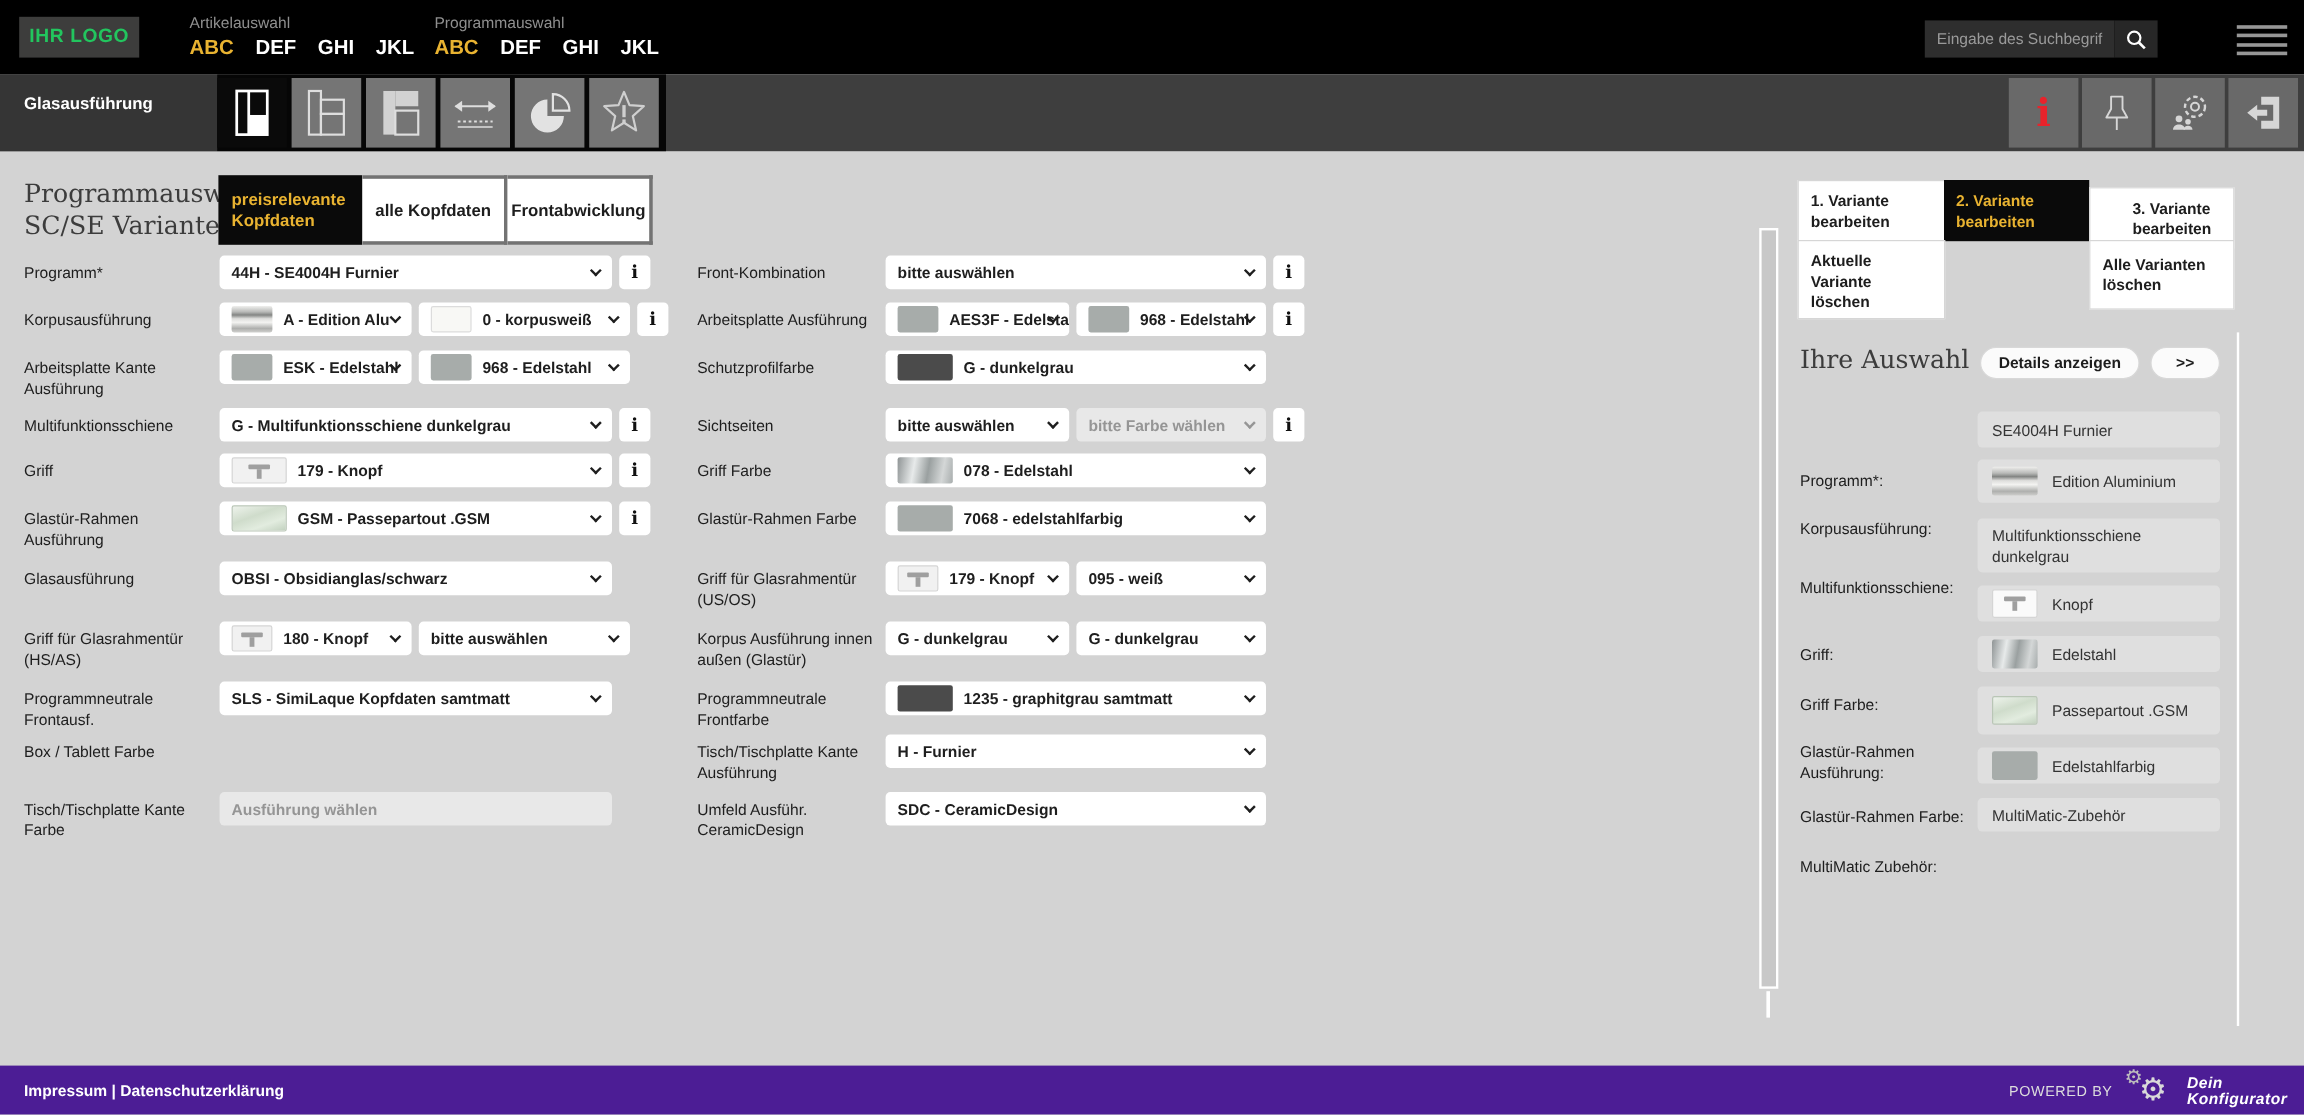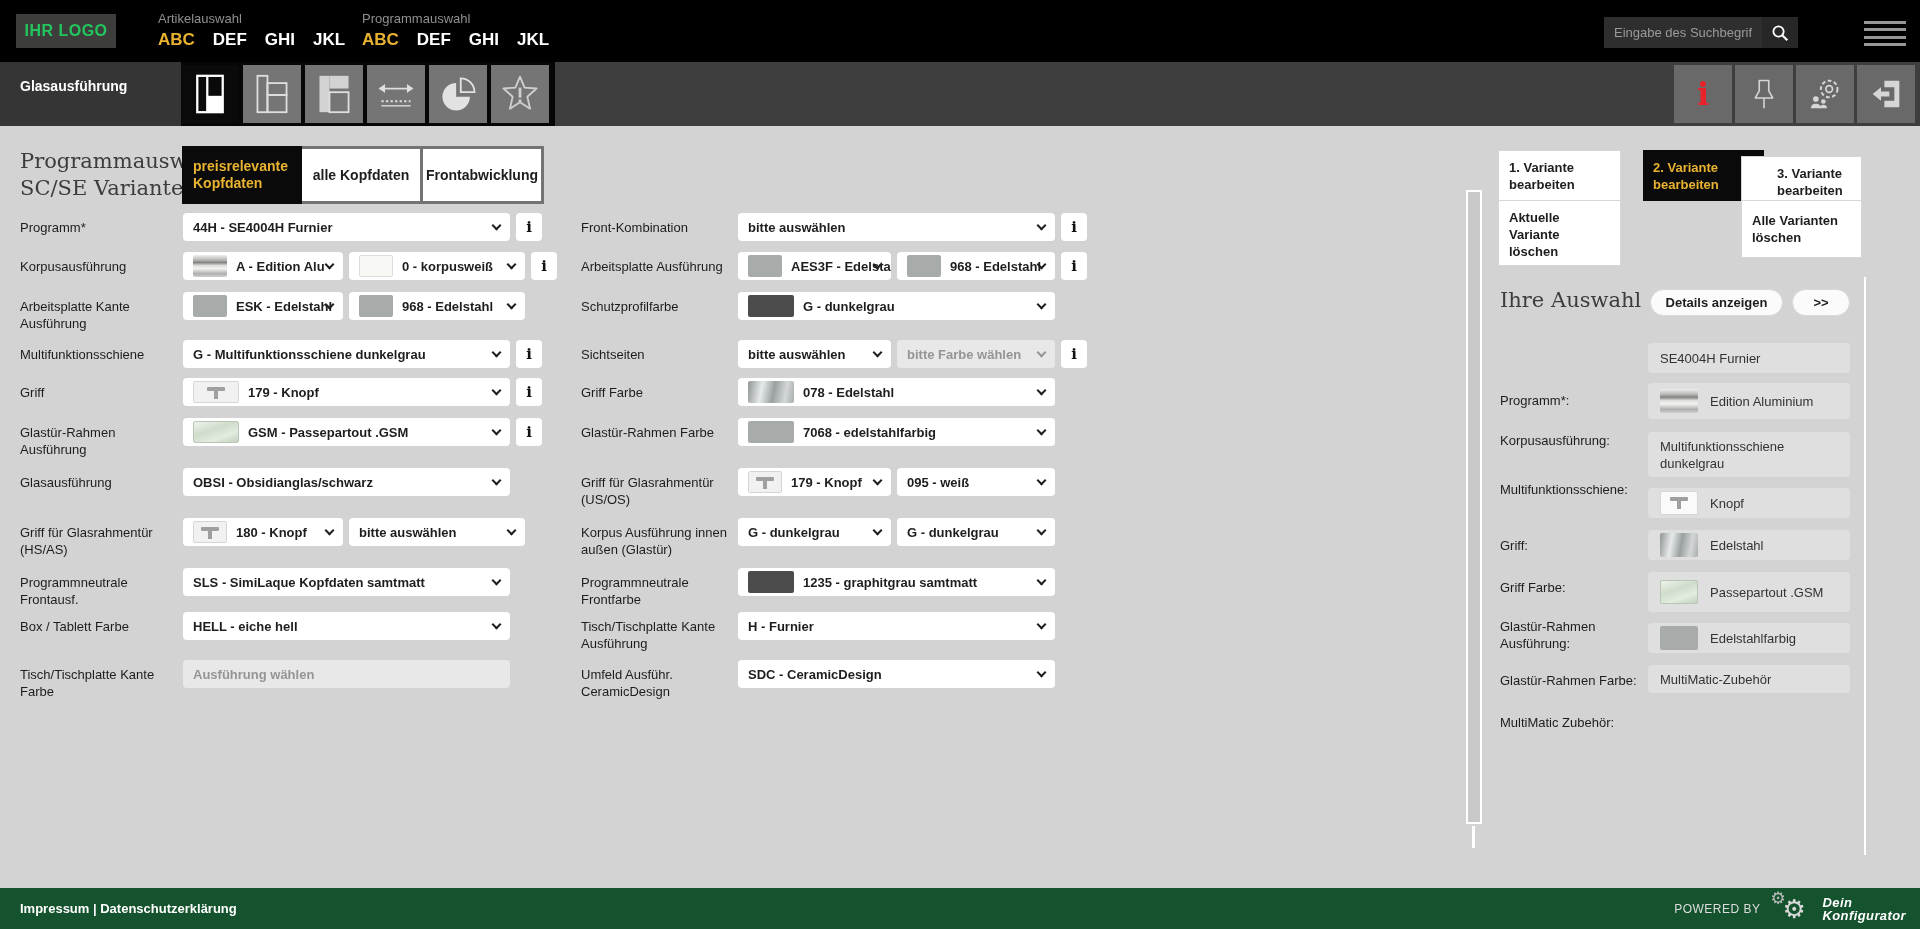--- a/index.html
+++ b/index.html
@@ -91,42 +91,42 @@
   .scroll-thumb { position:absolute; left:1466px; top:190px; width:16px; height:634px; background:#c8c8c8;
                   border:2px solid #fff; cursor:pointer; }
   .scroll-tail { position:absolute; left:1472px; top:826px; width:3px; height:22px; background:#fff; }
   .vline { position:absolute; left:1864px; top:277px; width:2px; height:578px; background:#fff; }
 
   
   .vbtn { position:absolute; background:#fff; font-size:13px; font-weight:bold; color:#1d1d1d;
           padding:8px 10px; line-height:17px; border:1px solid #d6d6d6; text-align:left; cursor:pointer;
           font-family:"Liberation Sans",sans-serif; }
   .v1 { left:1498px; top:150px; width:123px; height:51px; }
-  .v2 { left:1620px; top:150px; width:121px; height:51px; background:#0a0a0a; color:#e9b331; border:none;margin-left:23px; }
+  .v2 { left:1620px; top:150px; width:121px; height:51px; background:#0a0a0a; color:#e9b331; border:none; }
   .v3 { left:1741px; top:156px; width:121px; height:51px;padding-left:35px; }
   .vdelcur { left:1498px; top:200px; width:123px; height:66px; }
   .vdelall { left:1741px; top:200px; width:121px; height:58px; }
   .sel-title { position:absolute; left:1500px; top:288px; font-family:"DejaVu Serif",serif; font-size:21px; color:#3c3c3c; }
   .pill { position:absolute; border-radius:14px; background:#fbfbfb; border:1px solid #d8d8d8;
           font-size:13px; font-weight:bold; color:#1d1d1d; cursor:pointer; font-family:"Liberation Sans",sans-serif; }
   .details-btn { left:1650px; top:289px; width:133px; height:27px; }
   .expand-btn { left:1792px; top:289px; width:58px; height:27px; }
 
   .srow { position:absolute; left:1500px; width:352px; }
   .s0{top:343px}.s1{top:383px}.s2{top:432px}.s3{top:488px}.s4{top:530px}.s5{top:572px}.s6{top:623px}.s7{top:665px}
   .slabel { position:absolute; left:0; top:7px; width:144px; font-size:13px; line-height:17px; color:#1d1d1d;margin-top:42px; }
   .s5 .slabel { top:4px; }
   .sbox { position:absolute; left:148px; width:202px; background:#dfdfdf; border-radius:4px; display:flex;
           align-items:center; padding:0 12px; font-size:13px; color:#333; line-height:17px; }
   .hb30 .sbox{height:30px} .hb36 .sbox{height:36px} .hb45 .sbox{height:45px} .hb40 .sbox{height:40px} .hb28 .sbox{height:28px}
   .sbox .sw { width:38px; height:24px; margin-right:12px; }
   .sbox .sw-knob { background:#fafafa; }
 
   
-  .footer { position:absolute; left:0; top:888px; width:1920px; height:41px; background:#14532d;
+  .footer { position:absolute; left:0; top:888px; width:1920px; height:41px; background:#4c1d95;
             display:flex; align-items:center; justify-content:space-between; padding:0 14px 0 20px; }
   .f-links { font-size:13px; font-weight:bold; color:#fff; cursor:pointer; }
   .f-right { display:flex; align-items:center; gap:10px; }
   .powered { font-size:12px; color:#ddd; letter-spacing:.5px; }
   .gears { position:relative; width:42px; height:34px; font-family:"DejaVu Sans",sans-serif; color:#d9d9d9; }
   .gear-big { position:absolute; left:12px; top:2px; font-size:26px; }
   .gear-small { position:absolute; left:0px; top:-4px; font-size:17px; color:#bdbdbd; }
   .brand { color:#fff; font-size:13px; font-weight:bold; font-style:italic; line-height:13px; letter-spacing:.4px; }
 
   svg { display:block; }
@@ -382,26 +382,20 @@
     <div class="fctrls">
       <div class="sel w-full">
         <span>SLS - SimiLaque Kopfdaten samtmatt</span>
           <span class="chev"></span>
       </div>
     </div>
   </div>
 
   <div class="frow fl r9">
     <div class="flabel">Box / Tablett Farbe</div>
-    <div class="fctrls">
-      <div class="sel w-full">
-        <span>HELL - eiche hell</span>
-          <span class="chev"></span>
-      </div>
-    </div>
   </div>
 
   <div class="frow fl r10">
     <div class="flabel">Tisch/Tischplatte Kante Farbe</div>
     <div class="fctrls">
       <div class="sel w-full disabled no-chev">
         <span>Ausführung wählen</span>
       </div>
     </div>
   </div>

